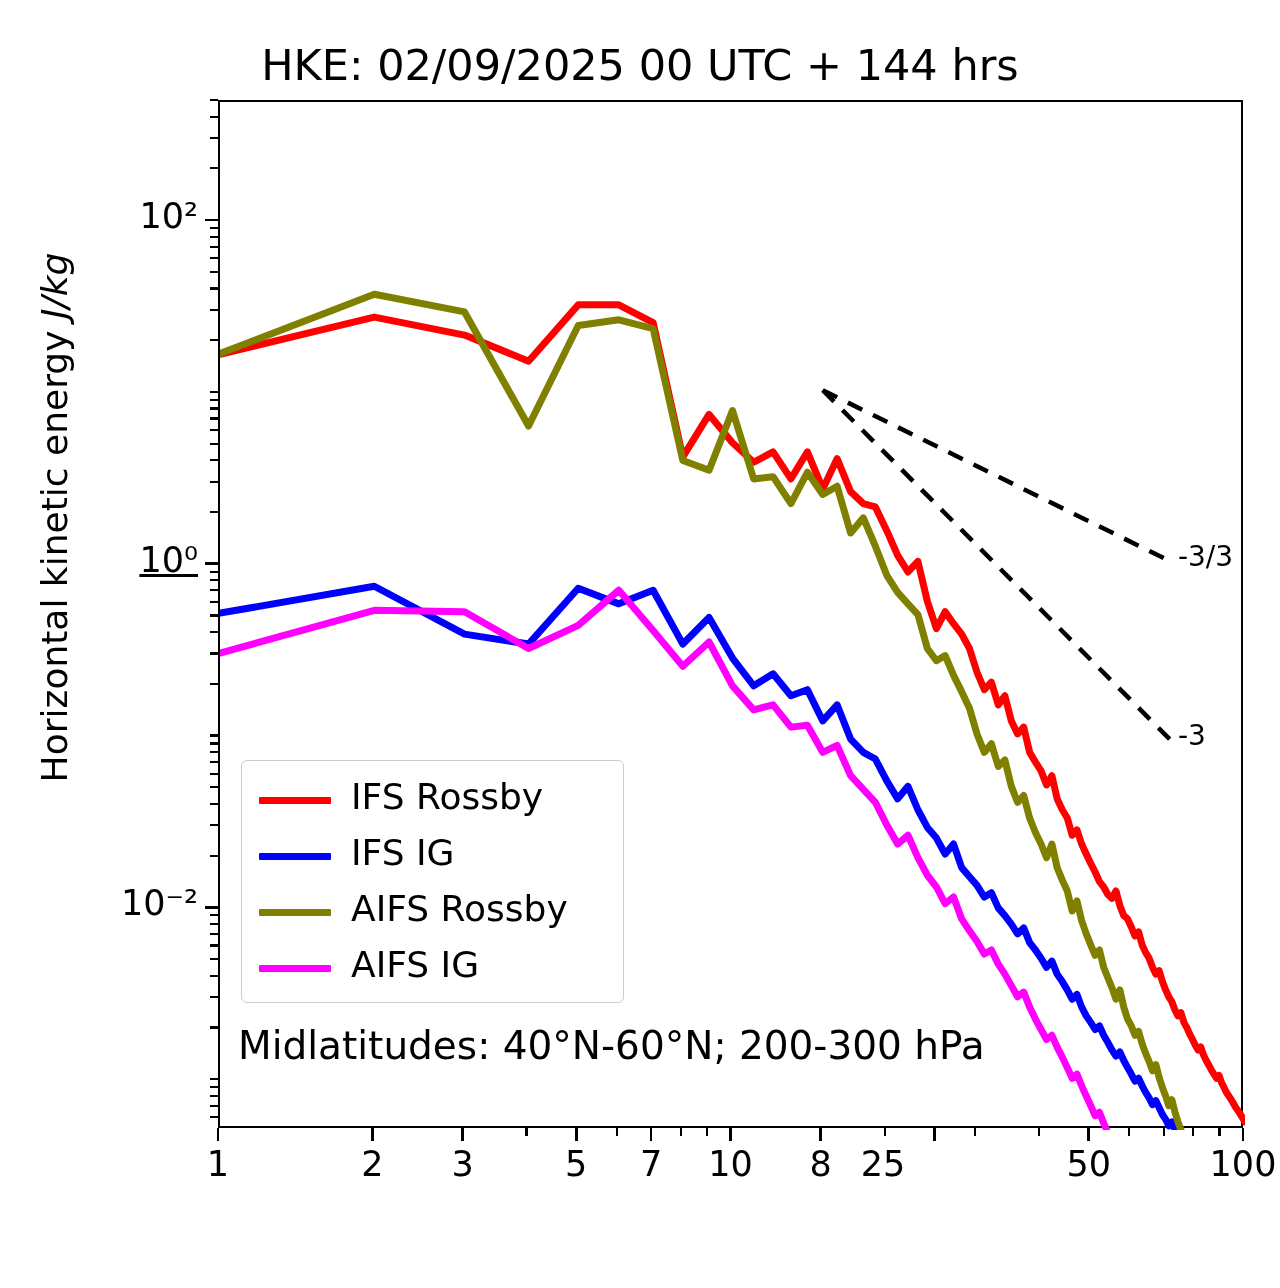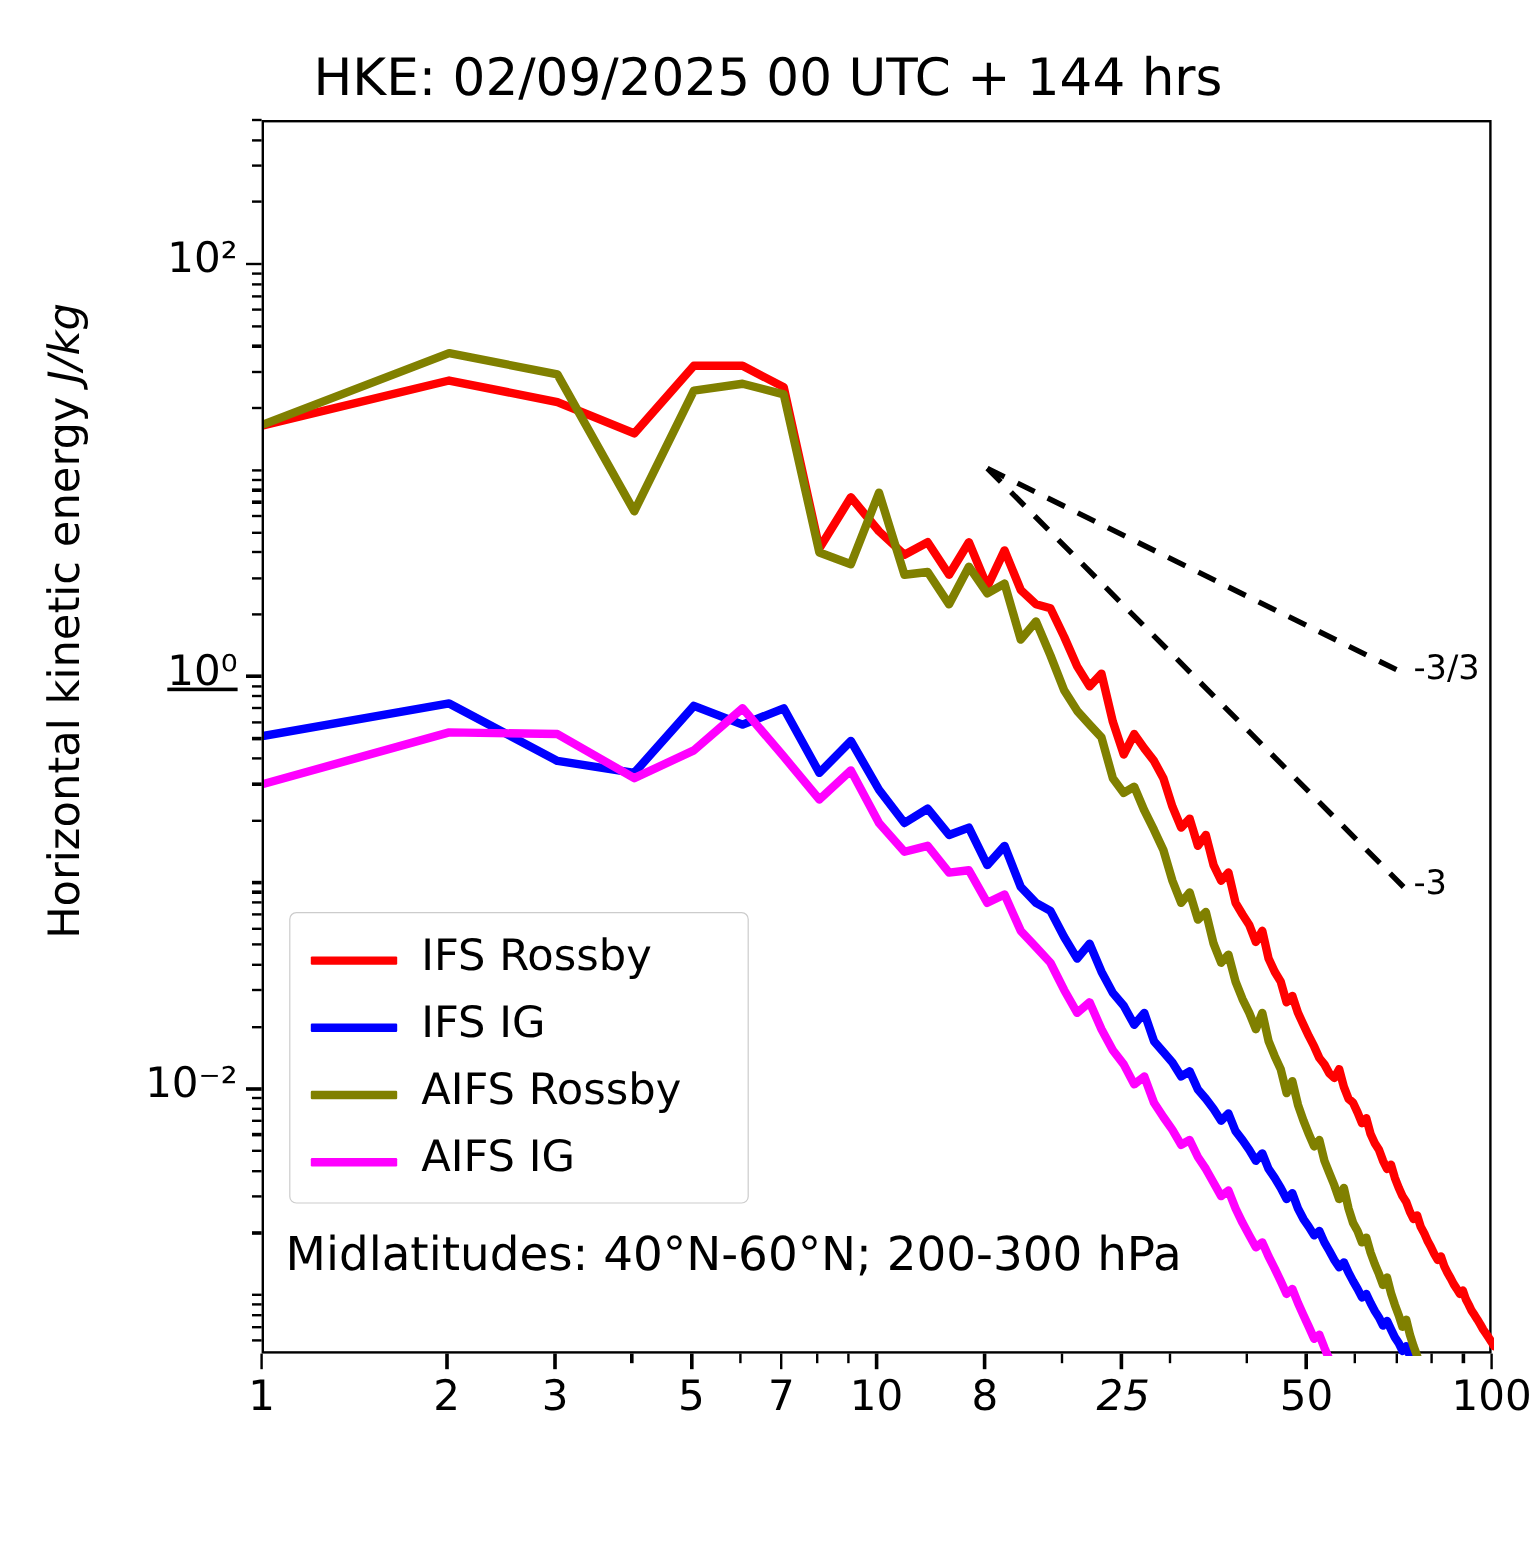--- a/index.html
+++ b/index.html
@@ -80,21 +80,21 @@
       <div class="xtick-label" style="left: 402.525px; top: 1144px;">3</div>
       <div class="tickmark" style="left: 574.922px; top: 1128px; width: 2.6px; height: 13px;"></div>
       <div class="xtick-label" style="left: 516.222px; top: 1144px;">5</div>
       <div class="tickmark" style="left: 649.813px; top: 1128px; width: 2.6px; height: 13px;"></div>
       <div class="xtick-label" style="left: 591.113px; top: 1144px;">7</div>
       <div class="tickmark" style="left: 729.2px; top: 1128px; width: 2.6px; height: 13px;"></div>
       <div class="xtick-label" style="left: 670.5px; top: 1144px;">10</div>
       <div class="tickmark" style="left: 819.447px; top: 1128px; width: 2.6px; height: 13px;"></div>
       <div class="xtick-label" style="left: 760.747px; top: 1144px;">8</div>
       <div class="tickmark" style="left: 933.144px; top: 1128px; width: 2.6px; height: 13px;"></div>
-      <div class="xtick-label" style="left: 876px; top: 1144px; font-style: italic;">25</div>
+      <div class="xtick-label" style="left: 823px; top: 1144px;">25</div>
       <div class="tickmark" style="left: 1087.42px; top: 1128px; width: 2.6px; height: 13px;"></div>
       <div class="xtick-label" style="left: 1028.72px; top: 1144px;">50</div>
       <div class="tickmark" style="left: 1241.7px; top: 1128px; width: 2.6px; height: 13px;"></div>
       <div class="xtick-label" style="left: 1183px; top: 1144px;">100</div>
       <div class="tickmark" style="left: 525.456px; top: 1128px; width: 2.2px; height: 8px;"></div>
       <div class="tickmark" style="left: 615.703px; top: 1128px; width: 2.2px; height: 8px;"></div>
       <div class="tickmark" style="left: 679.734px; top: 1128px; width: 2.2px; height: 8px;"></div>
       <div class="tickmark" style="left: 705.949px; top: 1128px; width: 2.2px; height: 8px;"></div>
       <div class="tickmark" style="left: 883.678px; top: 1128px; width: 2.2px; height: 8px;"></div>
       <div class="tickmark" style="left: 973.925px; top: 1128px; width: 2.2px; height: 8px;"></div>

